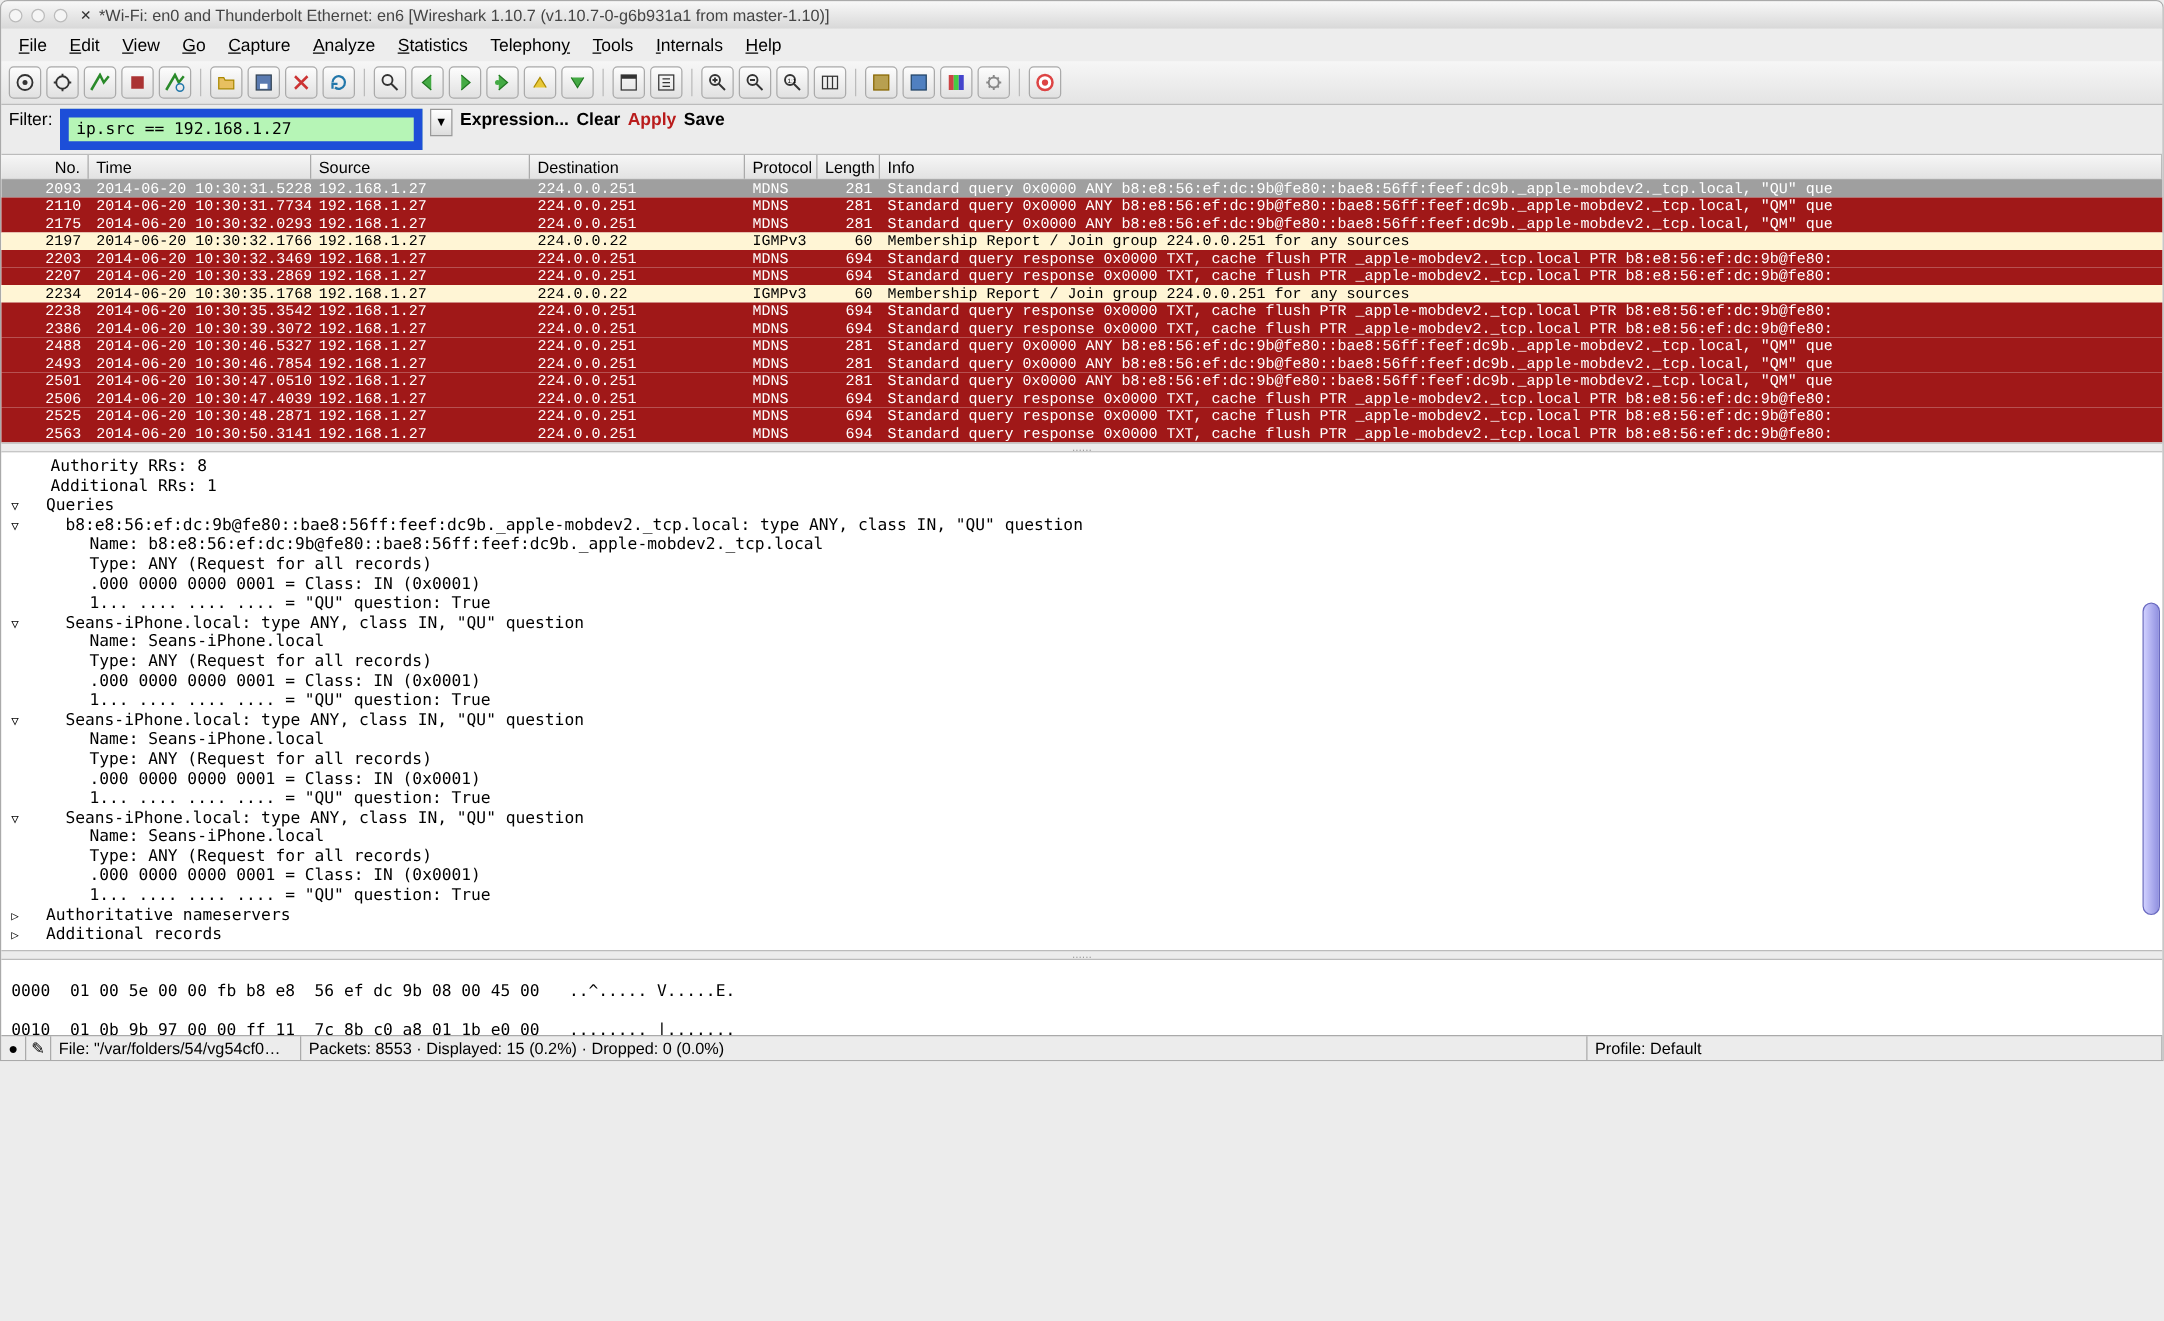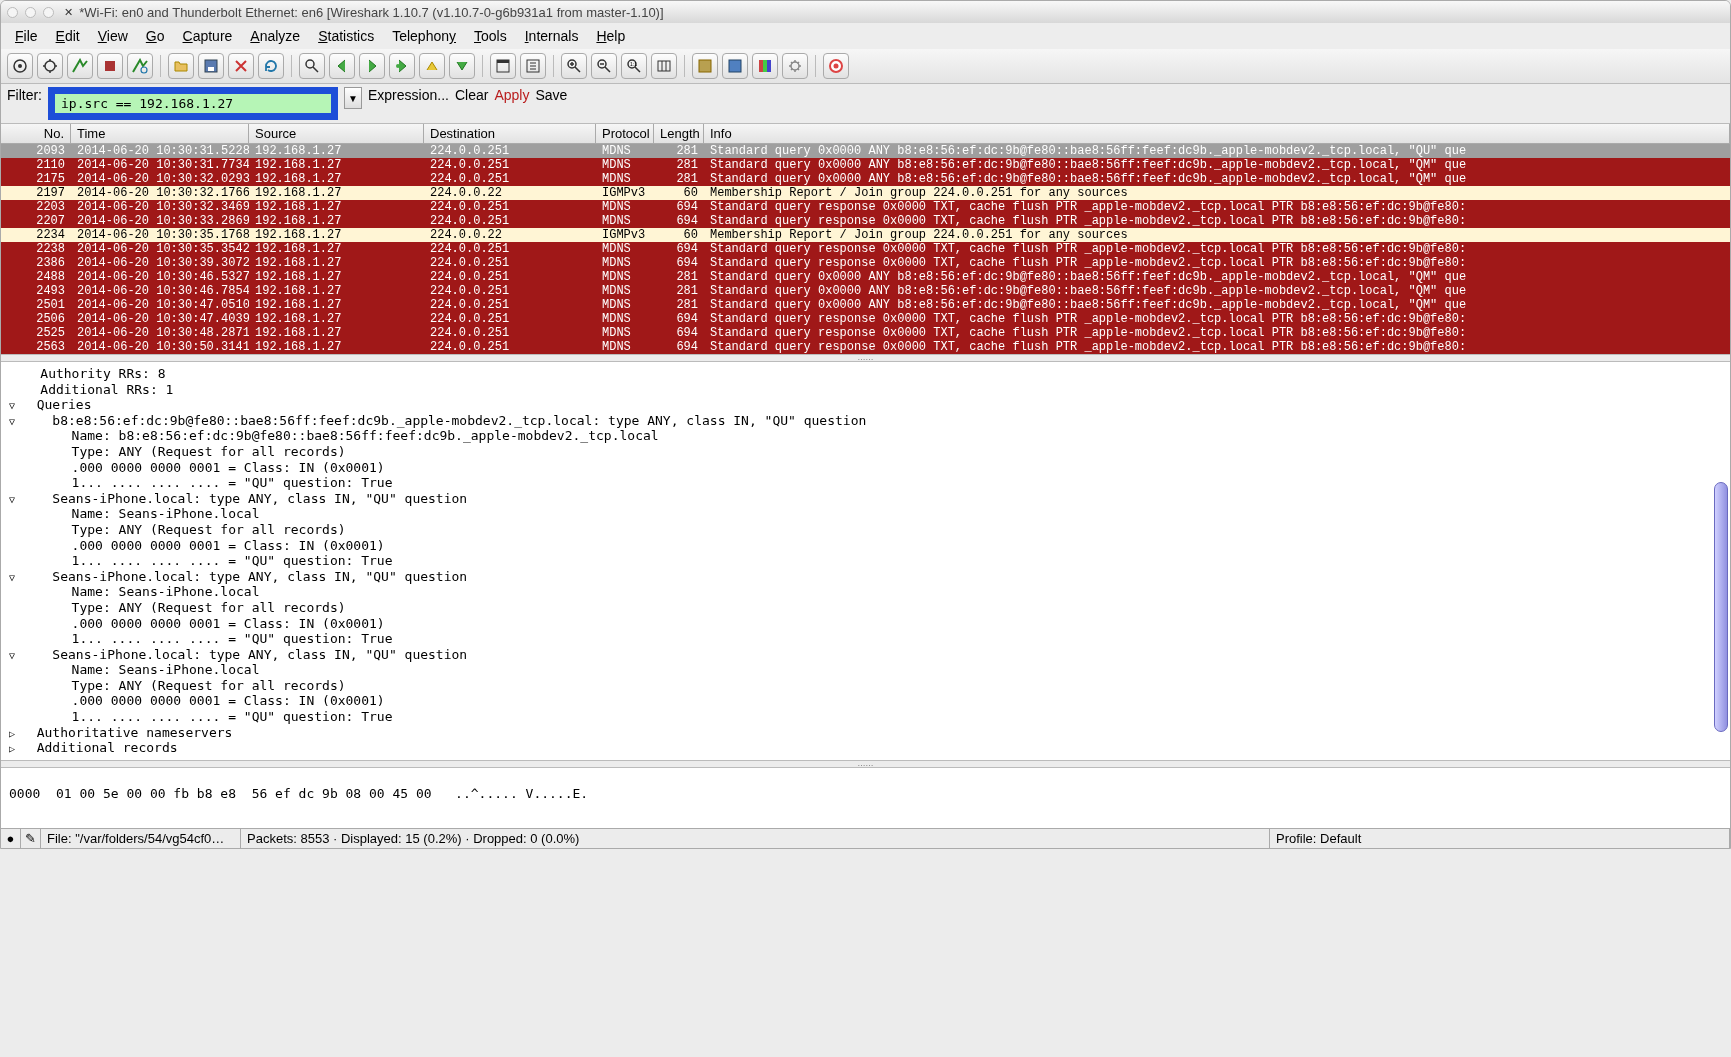--- a/index.html
+++ b/index.html
@@ -12,21 +12,21 @@
 .menubar { background: #ededed; padding: 3px 6px; display: flex; gap: 2px; font-size: 14px; align-items: center; }
 .menubar span { padding: 2px 8px; }
 .menubar span u { text-decoration: underline; }
 .toolbar { background: linear-gradient(#f6f6f6,#e4e4e4); padding: 4px 6px; display: flex; gap: 4px; border-bottom: 1px solid #bbb; align-items: center; }
 .tbtn { width: 26px; height: 26px; border: 1px solid #aaa; border-radius: 4px; background: linear-gradient(#fdfdfd,#e1e1e1); display: flex; align-items: center; justify-content: center; font-size: 14px; }
 .tsep { width: 1px; height: 22px; background: #bbb; margin: 0 3px; }
 .filterbar { display: flex; padding: 3px 6px; gap: 6px; background: #ececec; font-size: 14px; }
 .filterbar .lbl { }
 .filterinput { background: #b6f5b6; border: 7px solid #1d4ed8; padding: 2px 6px; width: 290px; font-family: monospace; font-size: 13px; }
 .dd { width: 18px; height: 22px; border: 1px solid #999; background: linear-gradient(#fff,#ddd); display: flex; align-items: center; justify-content: center; font-size: 10px; }
-.flink { color: #000; }
+.flink { color: #000; font-weight: bold; }
 .flink.dis { color: #b91c1c; }
 .packets { background: #fff; }
 .pkhdr { display: flex; background: linear-gradient(#f6f6f6,#e2e2e2); border-top: 1px solid #bbb; border-bottom: 1px solid #aaa; font-size: 13px; }
 .pkhdr div { border-right: 1px solid #aaa; padding: 2px 6px; }
 .c-no { width: 70px; text-align: right; }
 .c-time { width: 178px; }
 .c-src { width: 175px; }
 .c-dst { width: 172px; }
 .c-proto { width: 58px; }
 .c-len { width: 50px; text-align: right; }
@@ -419,20 +419,21 @@
     <div class="line">        1... .... .... .... = "QU" question: True</div>
     <div class="line trc">  <span>Authoritative nameservers</span></div>
     <div class="line trc">  <span>Additional records</span></div>
     <div class="scrollbar"></div>
   </div>
 
   <div class="splitter">······</div>
 
   <div class="hex">
 <div>0000  01 00 5e 00 00 fb b8 e8  56 ef dc 9b 08 00 45 00   ..^..... V.....E.</div>
+<div>0010  01 0b 9b 97 00 00 ff 11  7c 8b c0 a8 01 1b e0 00   ........ |.......</div>
 
 
 
   </div>
 
   <div class="status">
     <div class="sbicon">●</div>
     <div class="sbicon">✎</div>
     <div style="width:200px;overflow:hidden">File: "/var/folders/54/vg54cf0…</div>
     <div style="flex:1">Packets: 8553 · Displayed: 15 (0.2%)  · Dropped: 0 (0.0%)</div>

